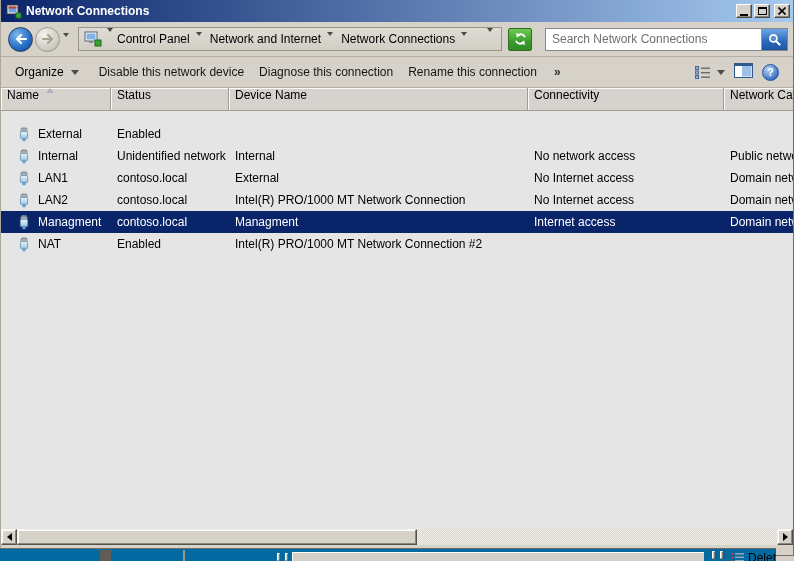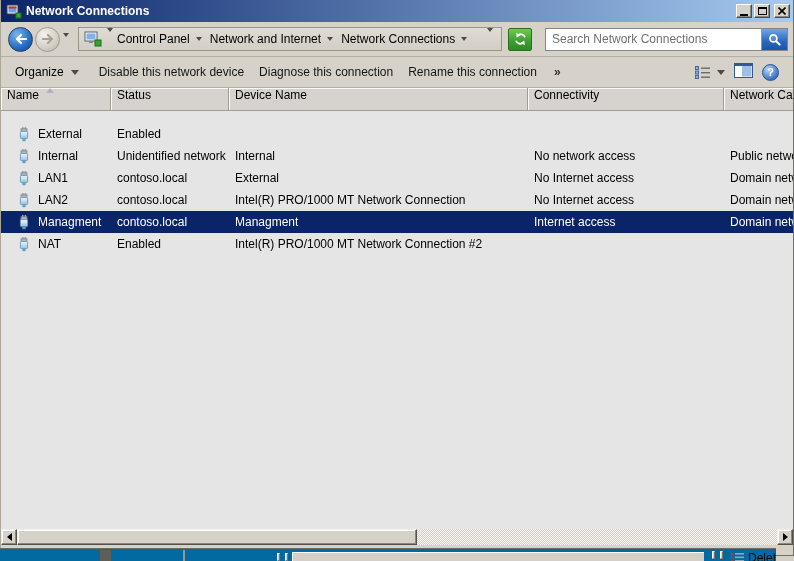--- a/index.html
+++ b/index.html
@@ -22,21 +22,21 @@
   .navbar { height:35px; display:flex; align-items:center; padding:0 5px; background:var(--chrome,#d6d2c9); border-bottom:1px solid #b3afa5; }
   .nav-circle { width:25px; height:25px; border-radius:50%; flex:none; display:flex; align-items:center; justify-content:center; }
   .nav-back { background:radial-gradient(circle at 35% 30%, #7fb5ee, #2a72c8 55%, #0b3f8e); border:1px solid #27415e; margin-left:2px; }
   .nav-fwd { background:radial-gradient(circle at 35% 30%, #f4f2ec, #d3cfc5 60%, #b3afa4); border:1px solid #9d9a8f; margin-left:2px; }
   .chev { width:0; height:0; border-left:4px solid transparent; border-right:4px solid transparent; border-top:5px solid #4b4b43; }
   .chev.sm { border-left-width:3px; border-right-width:3px; border-top-width:4px; }
   .nav-chev-wrap { margin:10px 2px 0 3px; }
 
   .breadcrumb { flex:1 1 auto; height:24px; margin:0 6px 0 7px; display:flex; align-items:center; padding:0 5px; border:1px solid #9b9788; background:linear-gradient(#dfdcd5,#d2cec4); min-width:0; overflow:hidden; }
   .breadcrumb .bc-icon { width:19px; height:16px; flex:none; margin-right:4px; }
-  .crumb { display:flex; align-items:center; gap:6px; padding:0 4px; white-space:nowrap; cursor:default; }
+  .crumb { display:flex; gap:6px; padding:0 4px; white-space:nowrap; cursor:default; }
   .bc-tail { margin-left:auto; padding:0 3px; }
 
   .refresh-btn { width:24px; height:23px; flex:none; border:1px solid #2f6e1f; background:linear-gradient(#6fc94f,var(--green,#3a9e2f) 60%,#2f8a26); display:flex; align-items:center; justify-content:center; border-radius:2px; }
 
   .searchbox { width:243px; height:23px; flex:none; margin-left:13px; display:flex; align-items:stretch; border:1px solid #868686; background:#fff; }
   .searchbox input { flex:1; border:0; outline:none; padding:0 6px; font:12px "Liberation Sans",sans-serif; color:#000; min-width:0; background:#fff; }
   .searchbox input::placeholder { color:#707070; opacity:1; }
   .search-btn { width:26px; flex:none; border:0; border-left:1px solid #7b9cc4; background:linear-gradient(#6ea6e8,#2a67ba 60%,#1d55a4); display:flex; align-items:center; justify-content:center; cursor:pointer; }
 
   

